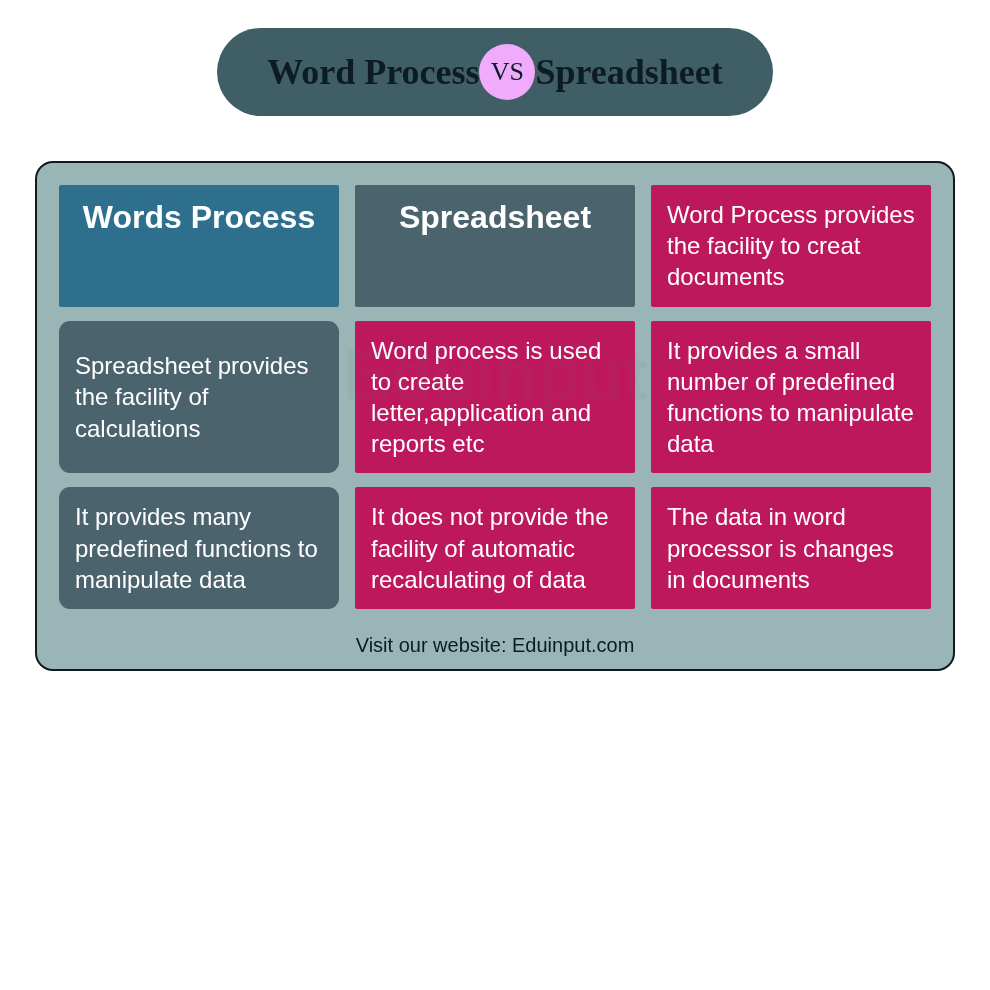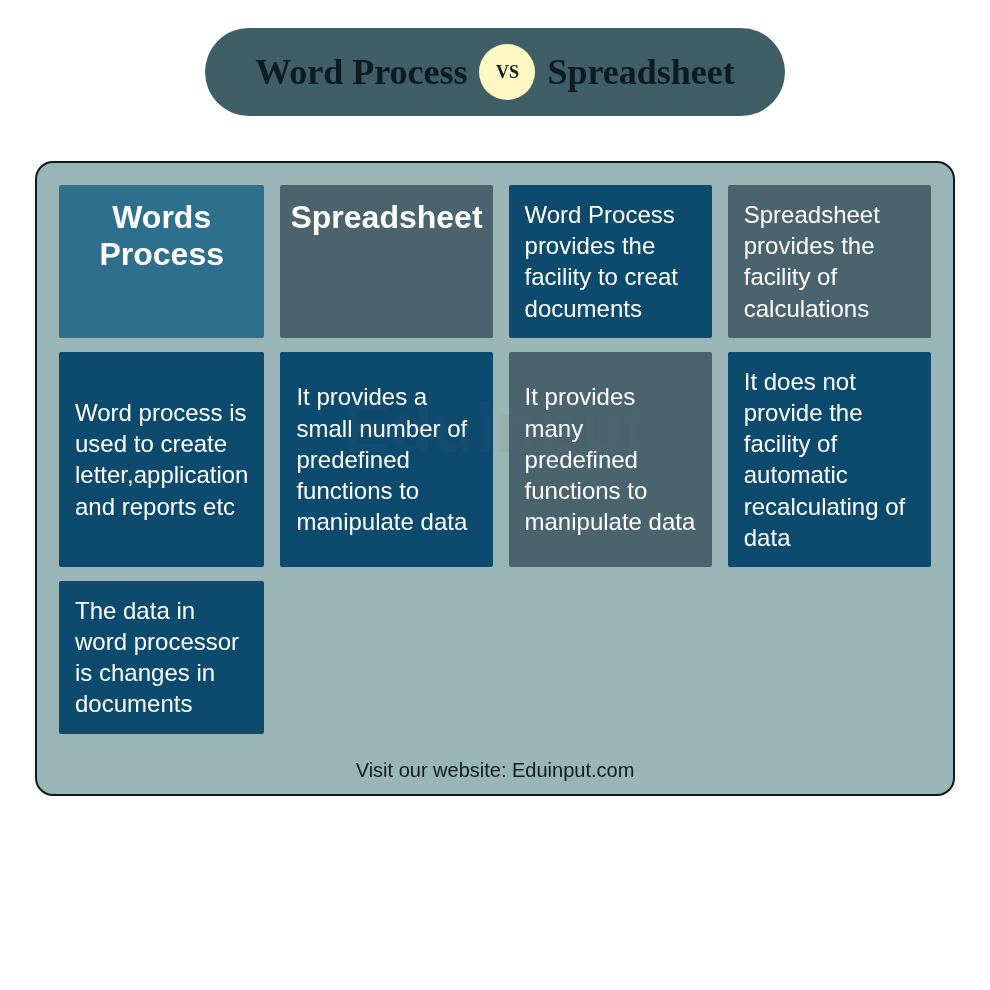--- a/index.html
+++ b/index.html
@@ -12,55 +12,54 @@
   flex-direction: column;
   align-items: center;
 }
 .title-pill {
   margin-top: 28px;
   background: #3f5e65;
   border-radius: 50px;
   padding: 16px 50px;
   display: flex;
   align-items: center;
-  gap: 12px;
 }
 .title-pill .side {
   color: #0d1b24;
   font-weight: 700;
   font-size: 36px;
   font-family: Georgia, "Times New Roman", serif;
 }
 .vs-circle {
   width: 56px;
   height: 56px;
   border-radius: 50%;
-  background: #fef9c3;
+  background: #f0abfc;
   display: flex;
   align-items: center;
   justify-content: center;
-  font-weight: 700;
-  font-size: 18px;
+  font-weight: 400;
+  font-size: 26px;
   color: #0d1b24;
   font-family: Georgia, "Times New Roman", serif;
 }
 .table-card {
   margin-top: 45px;
   width: 920px;
   border: 2px solid #0d1b24;
   border-radius: 18px;
   background: #99b5b5;
   padding: 22px 22px 8px 22px;
   display: flex;
   flex-direction: column;
   position: relative;
 }
 .grid {
   display: grid;
-  grid-template-columns: 1fr 1fr 1fr 1fr;
+  grid-template-columns: 1fr 1fr 1fr;
   column-gap: 16px;
   row-gap: 14px;
 }
 .head-cell {
   color: #ffffff;
   font-size: 32px;
   font-weight: 700;
   text-align: center;
   padding: 14px 10px;
   border-radius: 2px;
@@ -69,22 +68,22 @@
 .head-right { background: #4a636d; }
 .body-cell {
   color: #ffffff;
   font-size: 24px;
   line-height: 1.3;
   padding: 14px 16px;
   border-radius: 2px;
   display: flex;
   align-items: center;
 }
-.body-left { background: #0c4a6e; }
-.body-right { background: #4a636d; }
+.body-left { background: #be185d; }
+.body-right { background: #4a636d; border-radius: 11px; }
 .footer-text {
   text-align: center;
   font-size: 20px;
   color: #0d1b24;
   margin-top: 19px;
   padding: 6px 0 4px 0;
 }
 .watermark {
   position: absolute;
   top: 42%;

